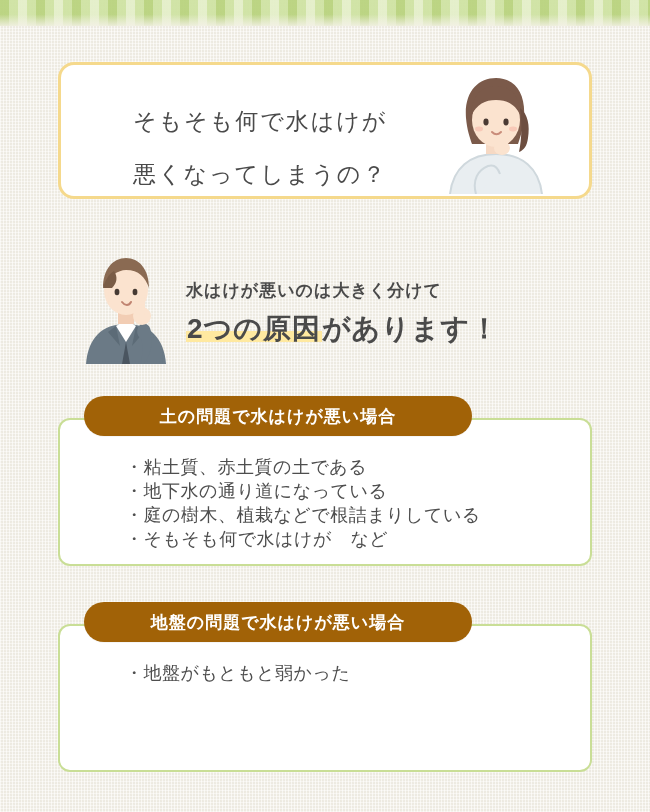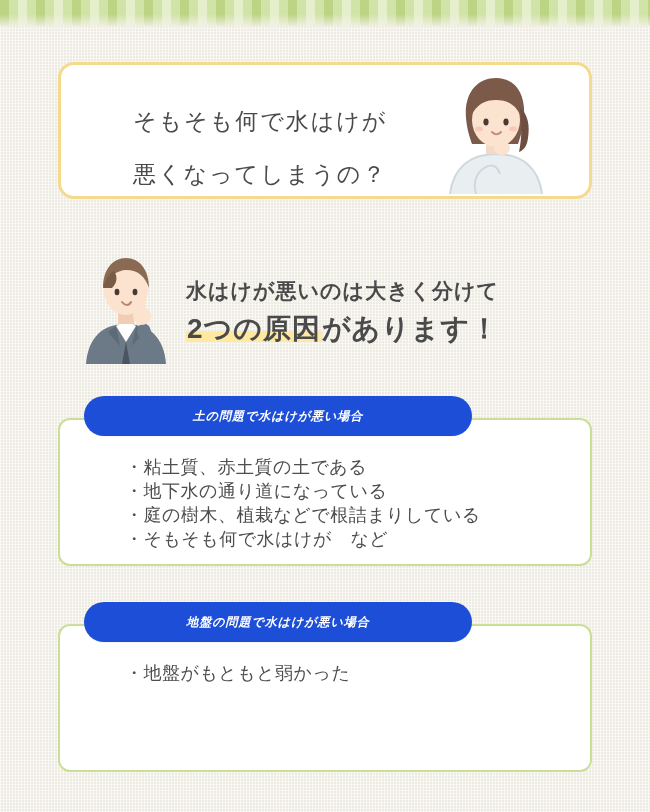--- a/index.html
+++ b/index.html
@@ -72,21 +72,21 @@
   }
 
   
   .lead {
     position: absolute;
     left: 186px;
     top: 275px;
     width: 400px;
   }
   .lead-line1 {
-    font-size: 21px;
+    font-size: 17px;
     font-weight: bold;
     color: #4a4a4a;
     letter-spacing: 1px;
     line-height: 32px;
   }
   .lead-line2 {
     font-size: 28px;
     font-weight: bold;
     color: #4a4a4a;
     letter-spacing: 1px;
@@ -110,31 +110,30 @@
     border-radius: 12px;
   }
   .section.s1 { top: 418px; height: 148px; }
   .section.s2 { top: 624px; height: 148px; }
 
   .section-head {
     position: absolute;
     left: 84px;
     width: 388px;
     height: 40px;
-    background: #1d4ed8;
+    background: #a16207;
     border-radius: 20px;
     color: #ffffff;
-    font-size: 12px;
+    font-size: 17px;
     font-weight: bold;
     letter-spacing: 1px;
     display: flex;
     align-items: center;
     justify-content: center;
     box-shadow: 0 1px 0 rgba(0,0,0,0.04);
-    font-style: italic;
   }
   .section-head.h1 { top: 396px; }
   .section-head.h2 { top: 602px; }
 
   .bullets {
     position: absolute;
     left: 125px;
     font-size: 18px;
     line-height: 24px;
     color: #4e4e4e;

